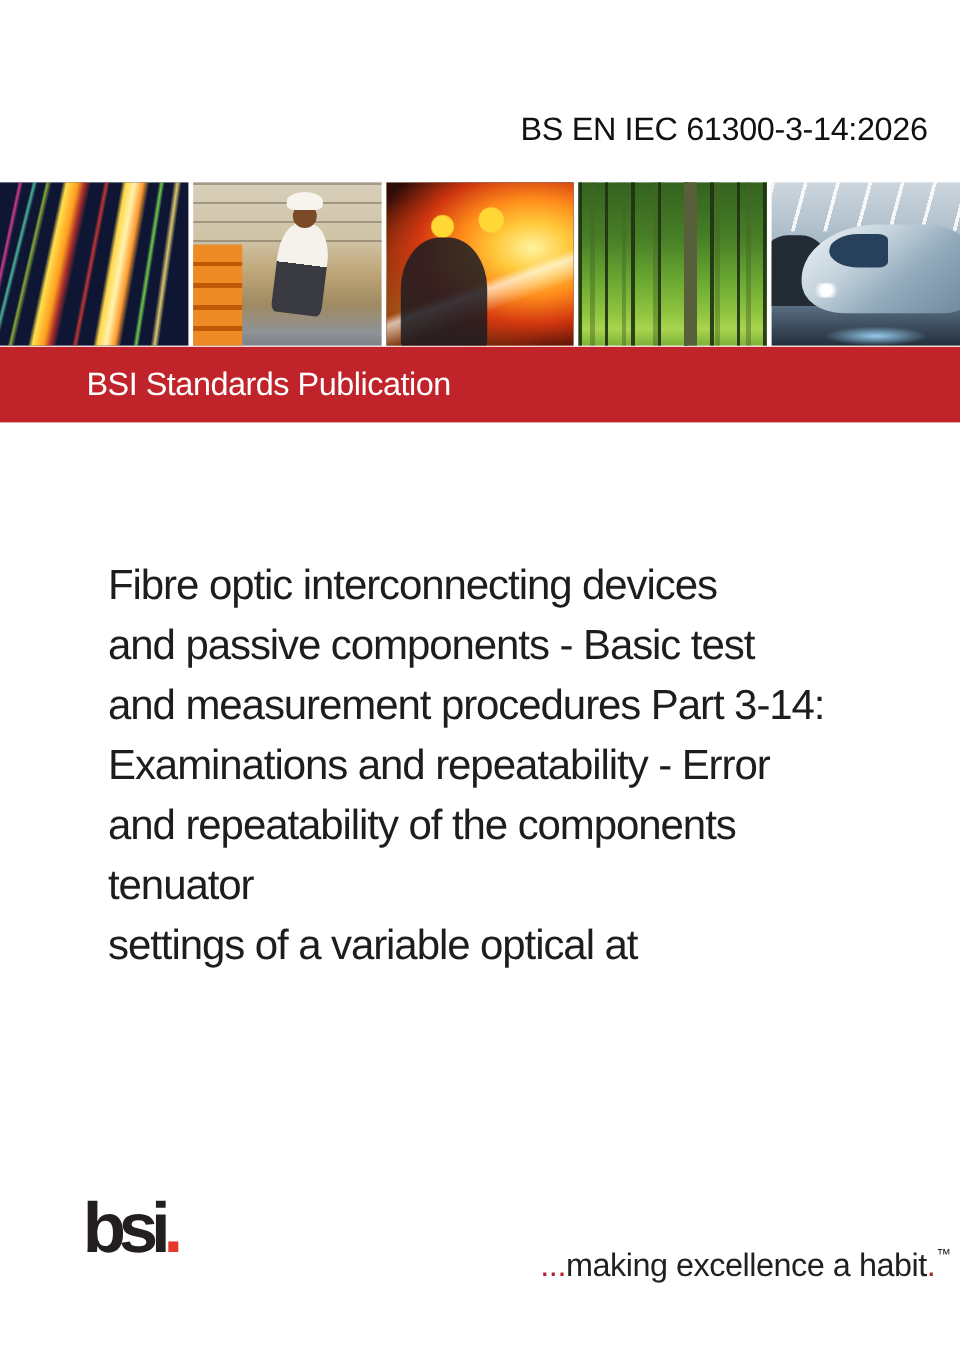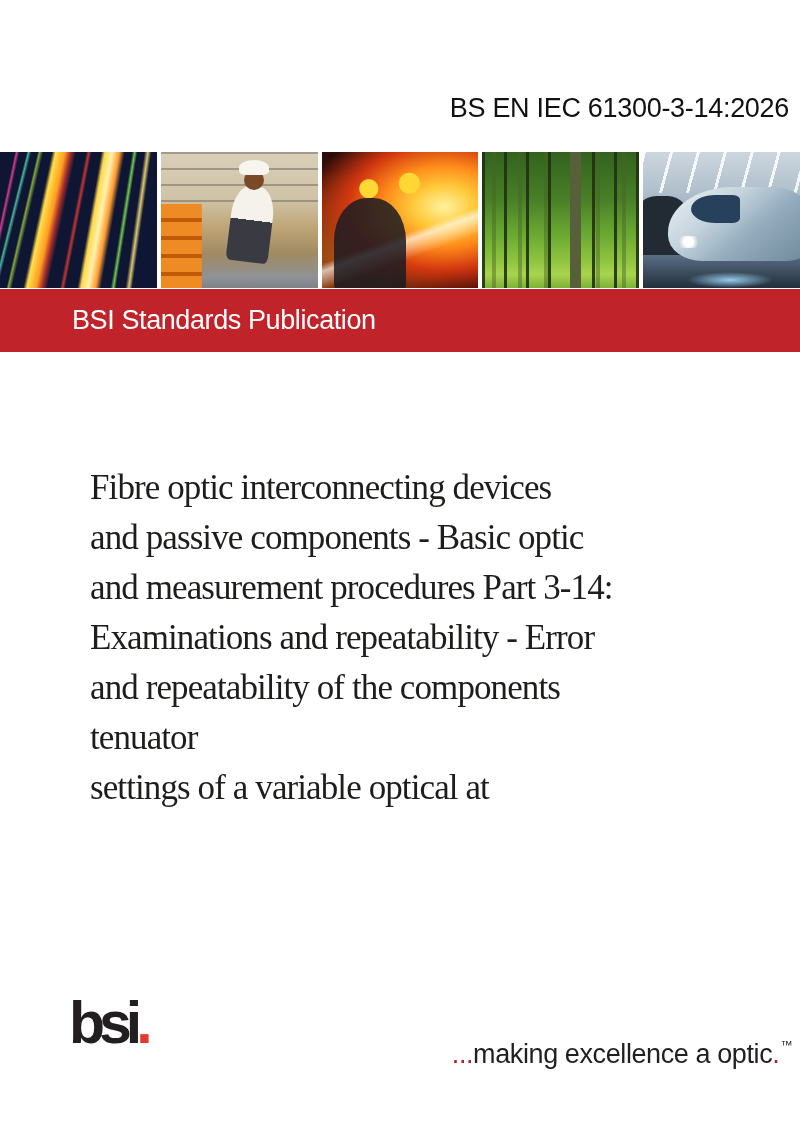--- a/index.html
+++ b/index.html
@@ -2,21 +2,21 @@
 <html><head>
 <meta charset="utf-8">
 <style>
   html,body{margin:0;padding:0;background:#e9e9e9;}
   .page{
     position:relative;width:800px;height:1132px;background:#ffffff;
     font-family:"Liberation Sans", sans-serif;overflow:hidden;margin:0 auto;
   }
   
   .doc-number{
-    position:absolute;top:93px;right:11px;
+    position:absolute;top:93px;right:27px;
     font-size:27px;letter-spacing:-0.3px;color:#111111;white-space:nowrap;
   }
   
   .strip{
     position:absolute;left:0;top:152px;width:800px;height:136px;
     display:flex;gap:4px;background:#ffffff;
   }
   .photo{flex:1 1 0;height:100%;position:relative;overflow:hidden;}
   .photo-trails{
     background-color:#0f1634;
@@ -85,21 +85,21 @@
     display:flex;align-items:center;
   }
   .banner-label{
     margin-left:72px;color:#ffffff;font-size:27px;letter-spacing:-0.4px;white-space:nowrap;
   }
   
   .title{
     position:absolute;left:90px;top:463px;width:660px;
     font-size:35px;line-height:50px;letter-spacing:-0.9px;color:#1d1d1b;
   }
-  .title div{white-space:nowrap;font-family:Liberation Serif, serif;}
+  .title div{white-space:nowrap;}
   
   .logo{
     position:absolute;left:69px;top:994px;
     font-size:59px;font-weight:700;letter-spacing:-6px;line-height:1;
     color:#231f20;white-space:nowrap;
   }
   .logo .dot{letter-spacing:0;}
   .tagline{
     position:absolute;right:8px;top:1039px;
     font-size:27px;letter-spacing:-0.4px;color:#231f20;white-space:nowrap;
@@ -133,29 +133,29 @@
       <div class="car-glow"></div>
     </div>
   </div>
 
   <div class="banner" style="background: rgb(193, 35, 43);">
     <div class="banner-label">BSI Standards Publication</div>
   </div>
 
   <div class="title">
     <div>Fibre optic interconnecting devices</div>
-    <div>and passive components - Basic optic</div>
+    <div>and passive components - Basic test</div>
     <div>and measurement procedures Part 3-14:</div>
     <div>Examinations and repeatability - Error</div>
     <div>and repeatability of the components</div>
     <div>tenuator</div>
     <div>settings of a variable optical at</div>
   </div>
 
   <div class="logo">
     <span>bsi</span><span class="dot" style="color: rgb(232, 56, 42);">.</span>
   </div>
 
   <div class="tagline">
-    <span class="red" style="color: rgb(176, 31, 44);">...</span><span>making excellence a optic</span><span class="red" style="color: rgb(176, 31, 44);">.</span><sup>™</sup>
+    <span class="red" style="color: rgb(176, 31, 44);">...</span><span>making excellence a habit</span><span class="red" style="color: rgb(176, 31, 44);">.</span><sup>™</sup>
   </div>
 
 </div>
 
 </body></html>

